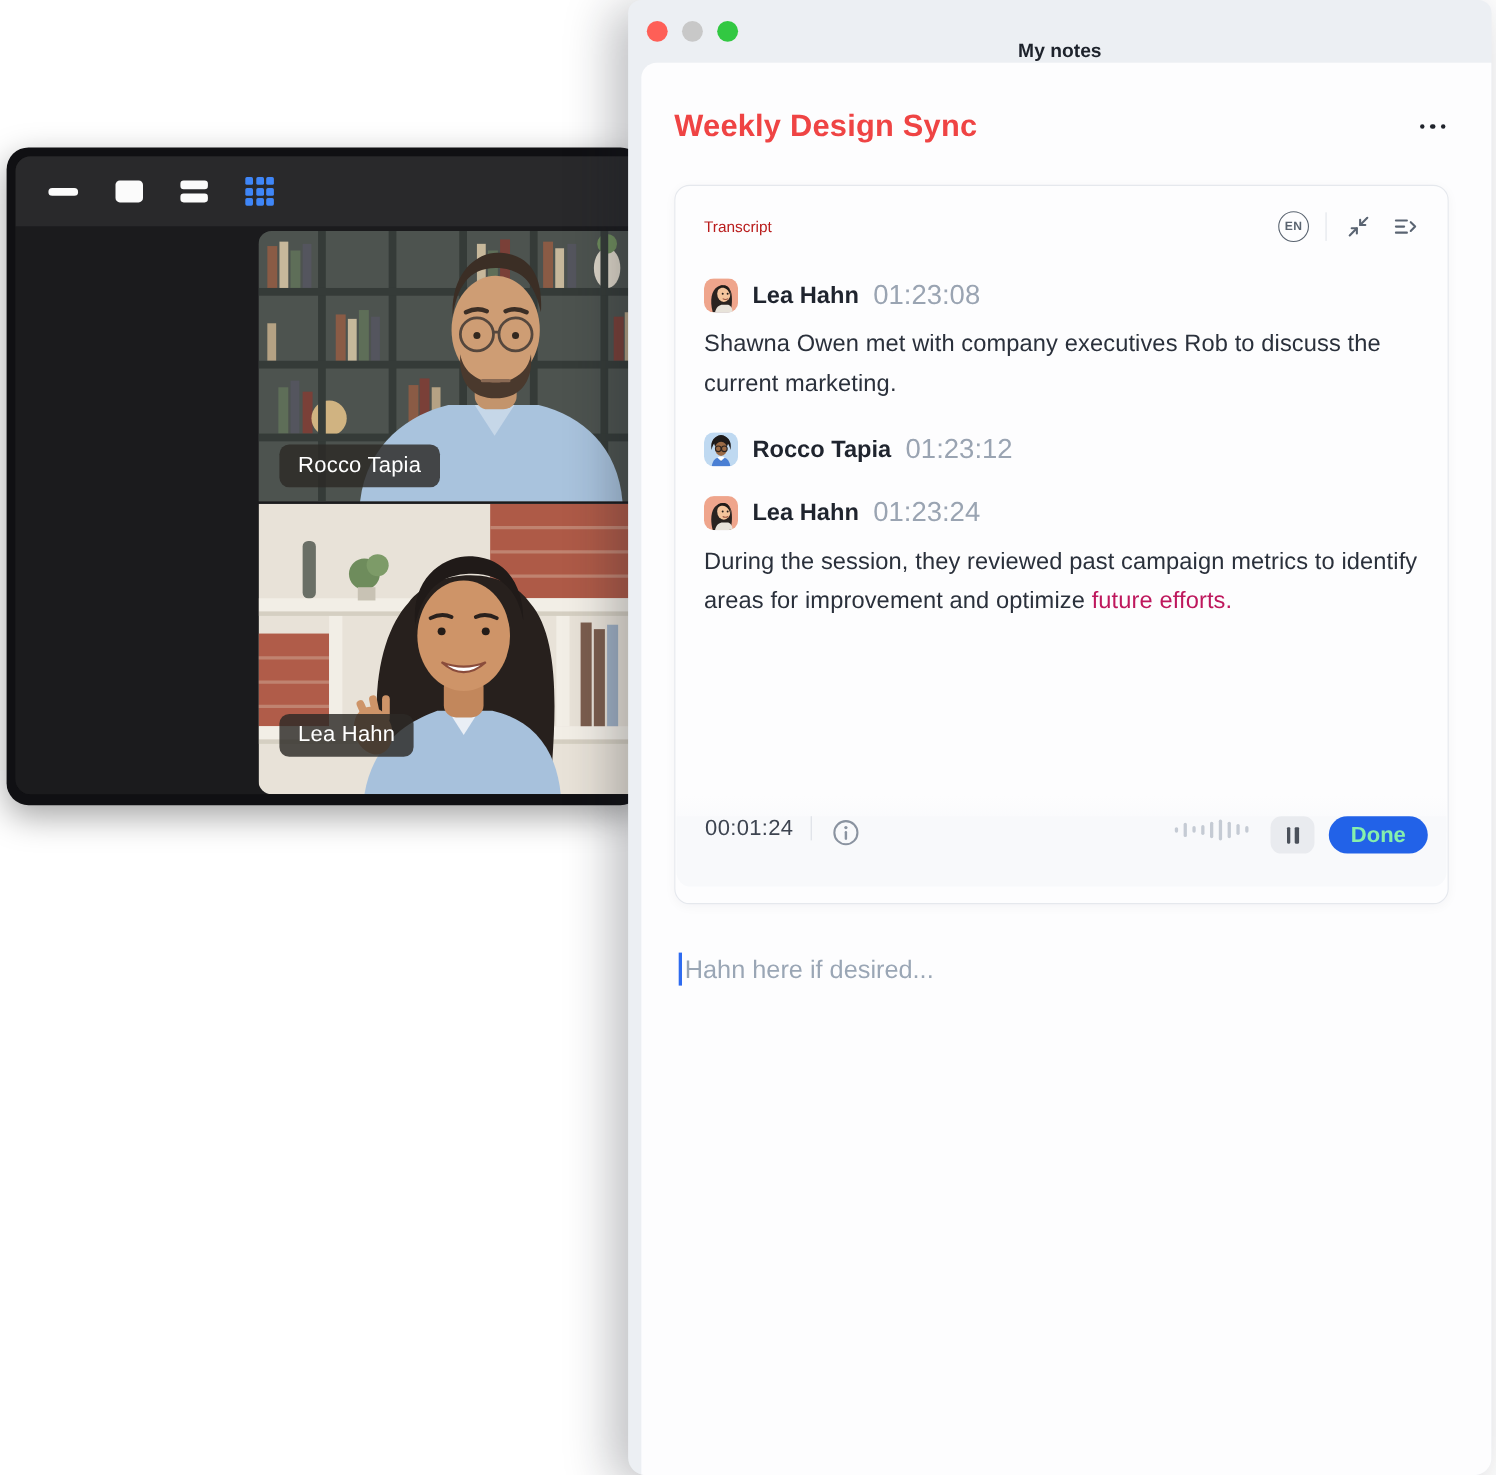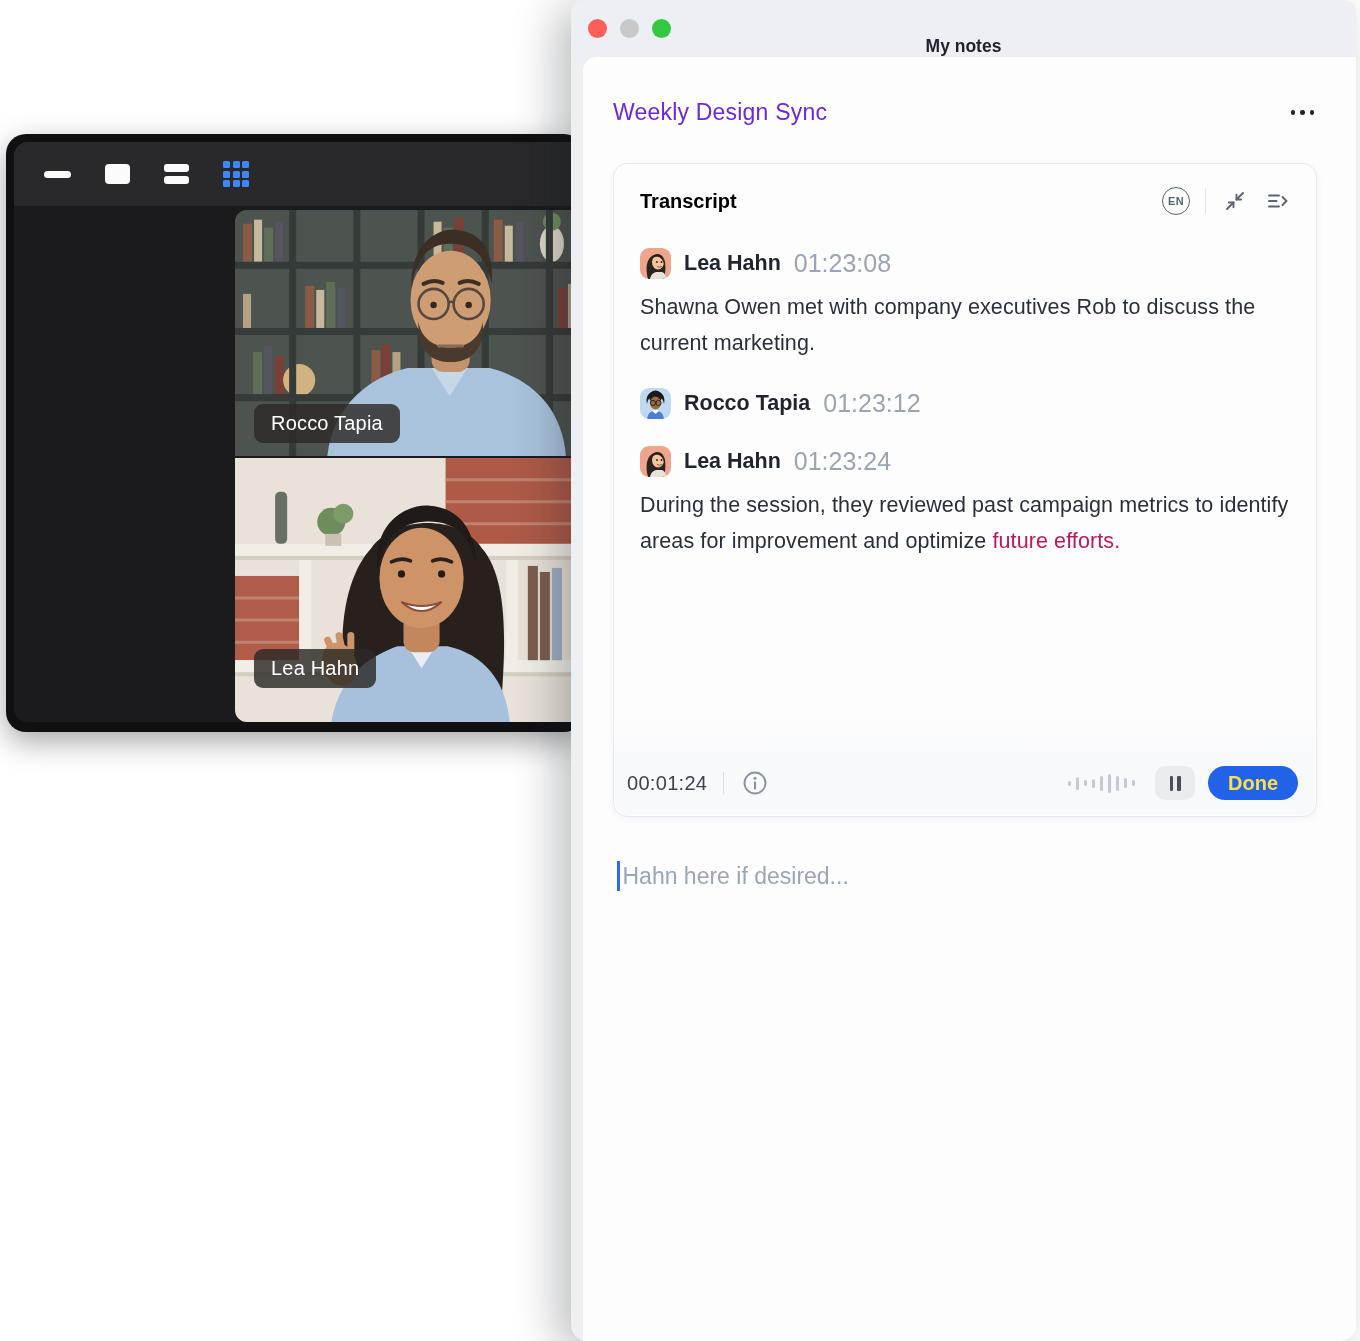--- a/index.html
+++ b/index.html
@@ -33,61 +33,61 @@
   .notes-window { position:absolute; left:571px; top:0; width:785px; height:1341px;
     background:#eceff3; border-radius:12px 12px 16px 16px; overflow:hidden;
     box-shadow:-14px 8px 44px rgba(20,25,35,.28); }
   .titlebar { position:relative; height:57px; display:flex; align-items:flex-end; justify-content:center; }
   .traffic { position:absolute; left:17px; top:0; height:57px; display:flex; align-items:center; gap:13px; }
   .light { width:19px; height:19px; border-radius:50%; border:none; cursor:pointer; padding:0; }
   .titlebar-title { font-size:17.5px; font-weight:700; color:#1d222b; }
   .notes-content { position:absolute; left:12px; right:0; top:57px; bottom:0;
     background:#fdfdfe; border-top-left-radius:14px; }
   .heading-row { display:flex; align-items:center; justify-content:space-between; padding:42px 40px 0 30px; }
-  .page-title { font-size:23px; font-weight:400; color:#6d28d9; letter-spacing:.2px; }
+  .page-title { font-size:28px; font-weight:700; color:#ef4444; letter-spacing:.2px; }
   .more-dots { display:flex; gap:5px; background:none; border:none; cursor:pointer; padding:6px 2px; }
   .more-dots i { width:4.5px; height:4.5px; background:#20242c; border-radius:50%; }
 
   
   .card { position:relative; margin:37px 0 0 30px; width:704px; height:654px;
     background:#fdfdfe; border:1px solid #e5e8ed; border-radius:14px;
     box-shadow:0 2px 10px rgba(25,32,45,.04); overflow:hidden; }
   .card-header { display:flex; align-items:center; justify-content:space-between; padding:23px 24px 0 26px; }
-  .card-title { font-size:20px; font-weight:700; color:#000000; }
+  .card-title { font-size:14px; font-weight:400; color:#b91c1c; }
   .header-icons { display:flex; align-items:center; gap:15px; }
   .en-badge { width:28px; height:28px; border:1.7px solid #5a6470; border-radius:50%;
     display:flex; align-items:center; justify-content:center; font-size:11px; font-weight:700;
     color:#5a6470; letter-spacing:.4px; background:none; cursor:pointer; }
   .vdivider { width:1px; height:26px; background:#e2e5ea; }
   .icon-btn { background:none; border:none; cursor:pointer; padding:2px; display:flex; }
 
   .entries { padding:32px 26px 0; }
   .entry { margin-bottom:26px; }
   .entry-meta { display:flex; align-items:center; gap:13px; height:32px; margin-bottom:10px; }
   .avatar { width:31px; height:31px; border-radius:9px; overflow:hidden; flex:0 0 auto; }
   .avatar svg { display:block; width:100%; height:100%; }
   .speaker { font-size:21.5px; font-weight:700; color:#1f242e; }
   .timestamp { font-size:25px; color:#9aa4b2; }
   .entry-text { font-size:21.5px; line-height:36px; color:#2a303b; letter-spacing:.1px; }
   .pending { color:#be185d; }
 
   .card-fade { position:absolute; left:1px; right:1px; bottom:64px; height:34px; pointer-events:none;
     background:linear-gradient(to bottom, rgba(250,251,252,0), rgba(248,249,251,.9)); }
-  .card-footer { position:absolute; left:1px; right:1px; bottom:1px; height:64px;
+  .card-footer { position:absolute; left:1px; right:1px; bottom:15px; height:64px;
     background:#f8f9fb; border-radius:0 0 13px 13px;
-    display:flex; align-items:center; padding:0 17px 0 12px; }
+    display:flex; padding:0 17px 0 26px; }
   .elapsed { font-size:20px; color:#3d4450; letter-spacing:.3px; }
   .footer-div { width:1px; height:22px; background:#dbdfe5; margin:0 16px; }
   .footer-spacer { flex:1; }
   .waveform { display:flex; align-items:center; gap:4.5px; height:24px; margin-right:20px; }
   .waveform i { width:3.5px; background:#c5cbd4; border-radius:2px; }
   .pause-btn { width:40px; height:34px; background:#e9ebef; border:none; border-radius:10px;
     cursor:pointer; display:flex; align-items:center; justify-content:center; gap:4px; }
   .pause-btn i { width:3.5px; height:15px; background:#4a505a; border-radius:1px; }
-  .done-btn { margin-left:13px; height:34px; padding:0 20px; background:#2262e8; color:#fde047;
+  .done-btn { margin-left:13px; height:34px; padding:0 20px; background:#2262e8; color:#86efac;
     border:none; border-radius:17px; font-size:20px; font-weight:600; cursor:pointer;
     font-family:"Liberation Sans", sans-serif; }
 
   
   .note-input { display:flex; align-items:center; margin:44px 0 0 34px; cursor:text; }
   .caret { width:2.5px; height:30px; background:#2e6bf0; margin-right:3px; }
   .placeholder { font-size:23px; color:#9aa6b5; }
 </style>
 </head>
 <body>

